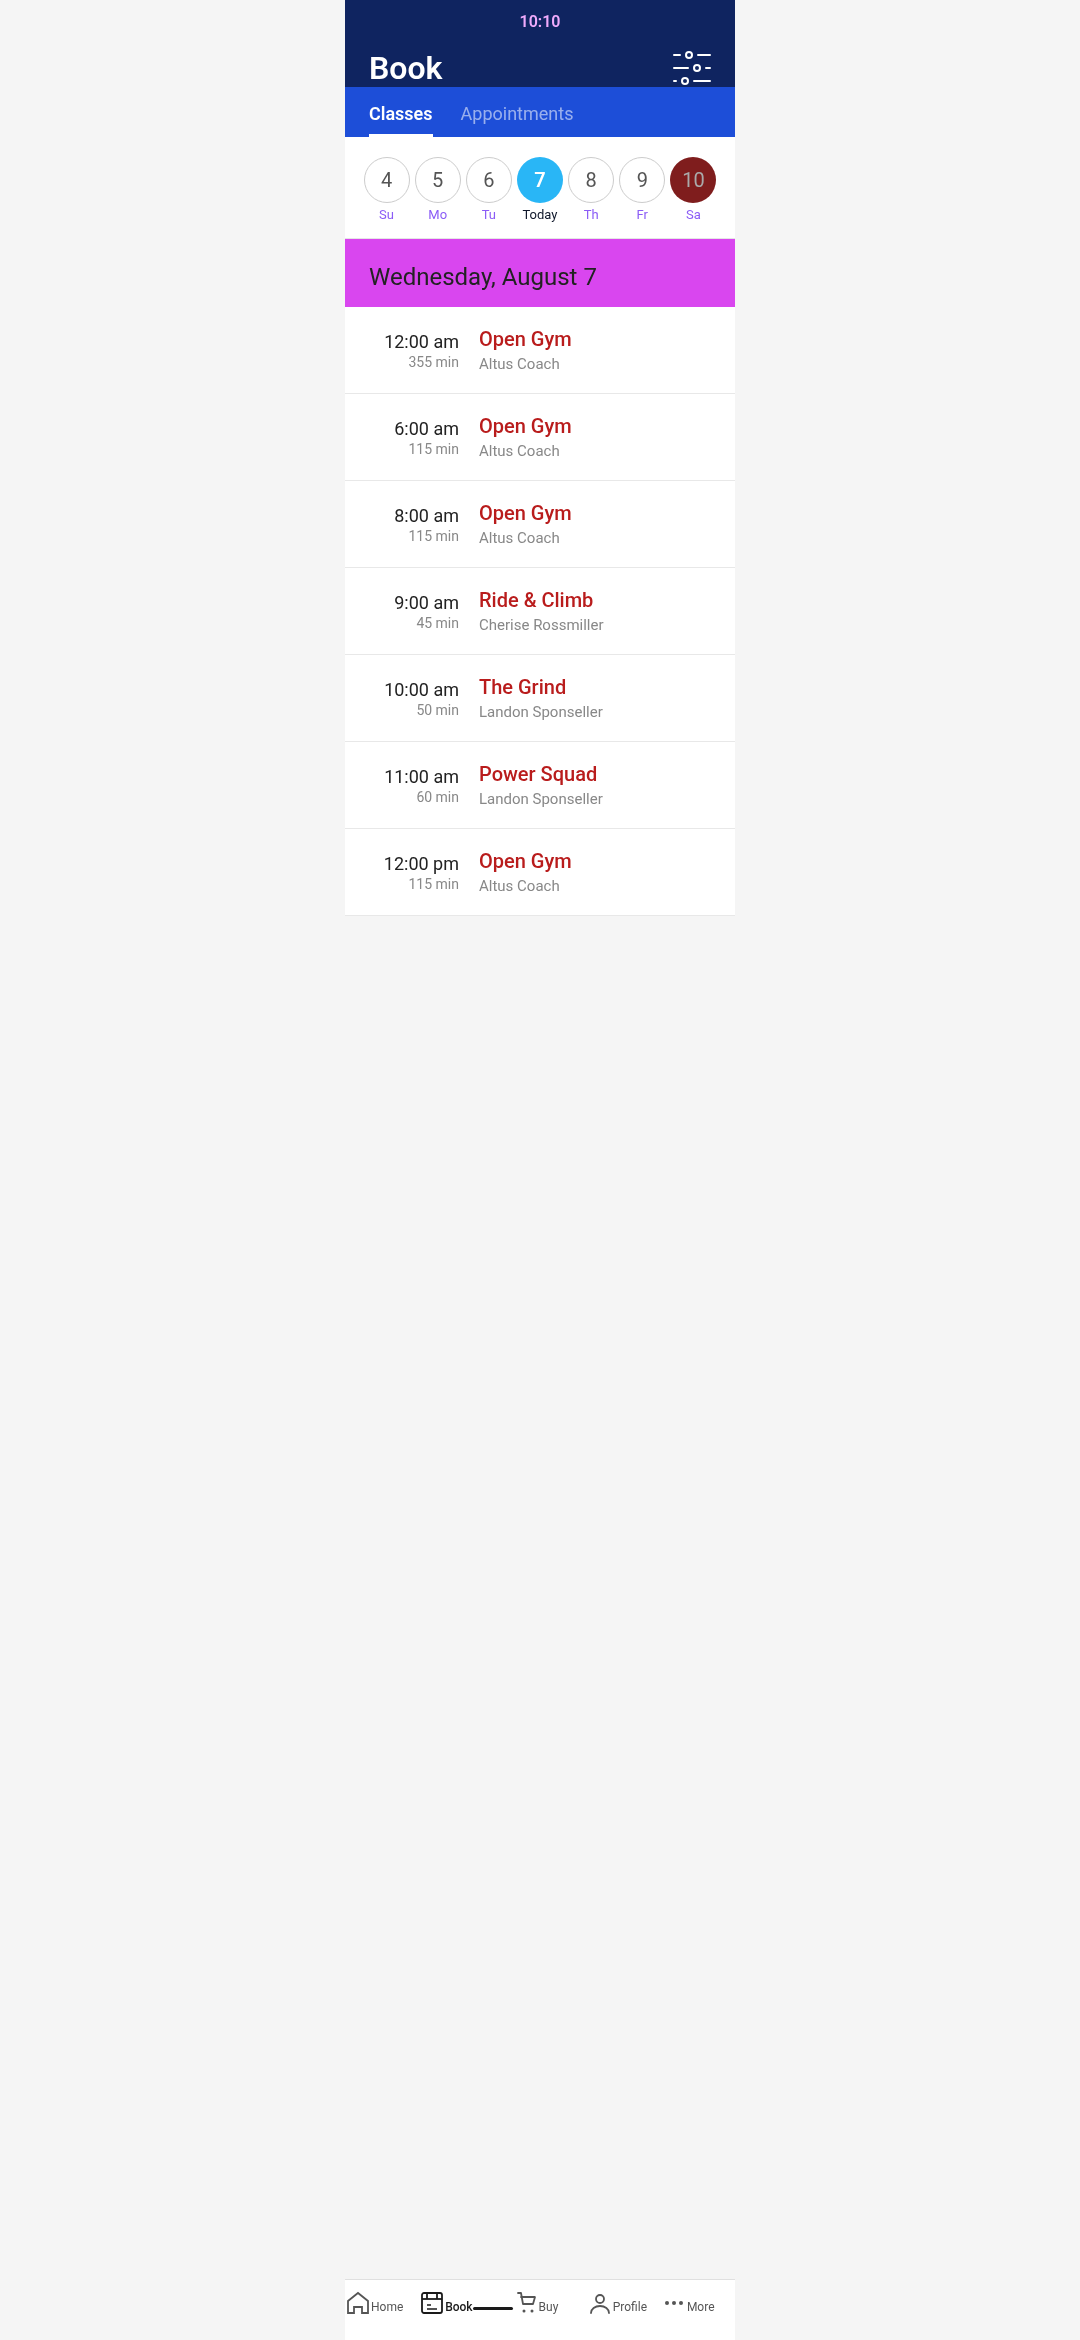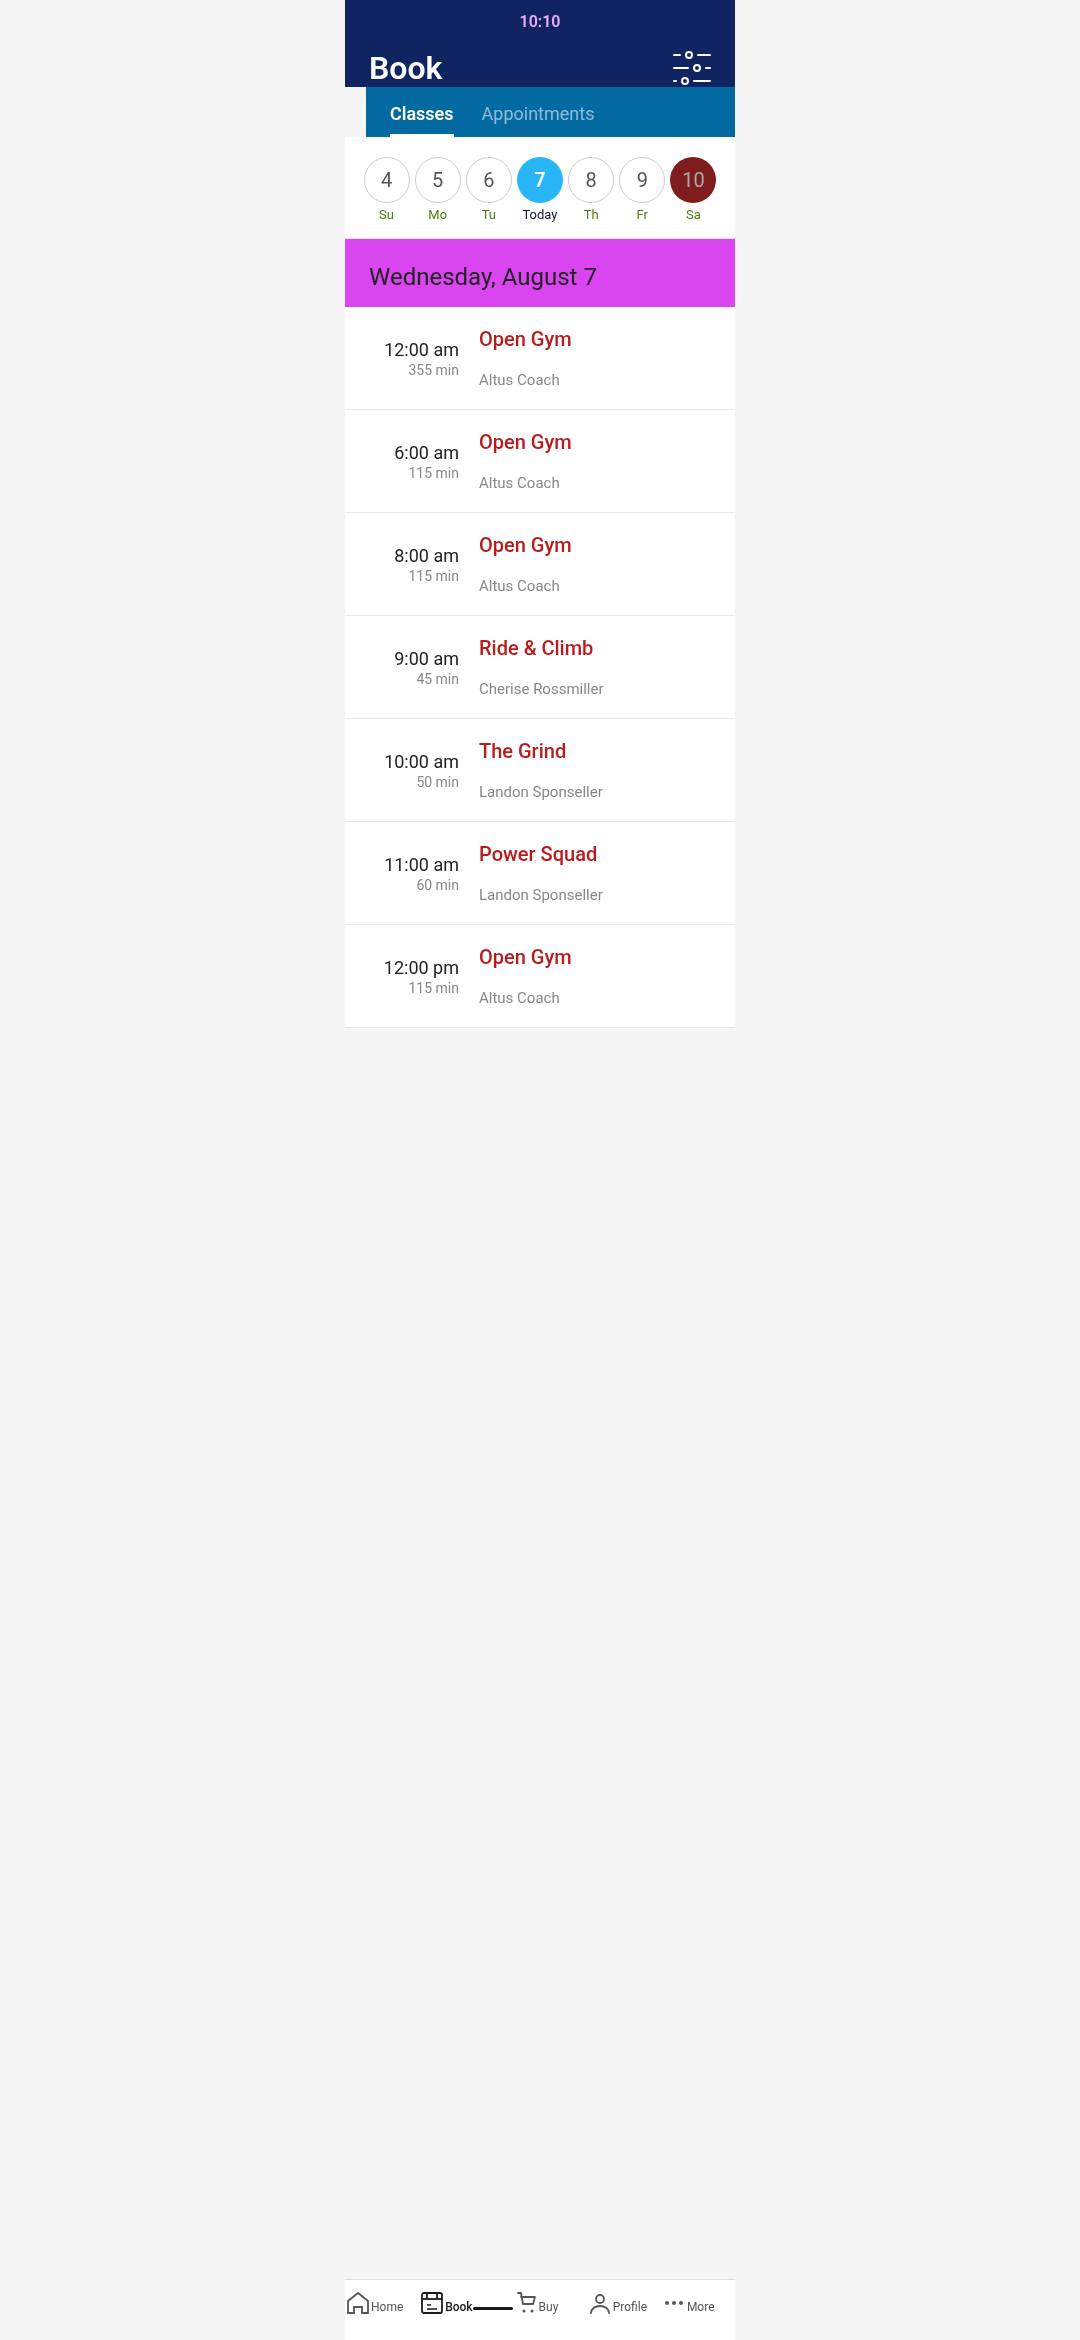--- a/index.html
+++ b/index.html
@@ -35,25 +35,24 @@
       align-items: center;
     }
 
     .header-title {
       color: white;
       font-size: 32px;
       font-weight: 600;
     }
 
     .tabs {
-      background: #0369a1;
+      background: #1d4ed8;
       padding: 16px 24px 0;
       display: flex;
       gap: 28px;
-      margin-left: 21px;
     }
 
     .tab {
       color: white;
       font-size: 18px;
       padding-bottom: 10px;
       cursor: pointer;
       border-bottom: 3px solid transparent;
     }
 
@@ -106,21 +105,21 @@
       font-weight: 600;
     }
 
     .day-num.gray-bg {
       background: #7f1d1d;
       color: #aaa;
     }
 
     .day-label {
       font-size: 13px;
-      color: #4d7c0f;
+      color: #8b5cf6;
       margin-top: 4px;
     }
 
     .day-label.active-label {
       color: #0f172a;
     }
 
     .date-heading {
       padding: 24px 24px 16px;
       background: #d946ef;
@@ -164,21 +163,21 @@
 
     .class-info .name {
       font-size: 20px;
       font-weight: 500;
       color: #b91c1c;
     }
 
     .class-info .coach {
       font-size: 15px;
       color: #888;
-      margin-top: 20px;
+      margin-top: 4px;
     }
 
     .bottom-nav {
       position: fixed;
       bottom: 0;
       left: 50%;
       transform: translateX(-50%);
       width: 390px;
       background: white;
       border-top: 1px solid #e0e0e0;

